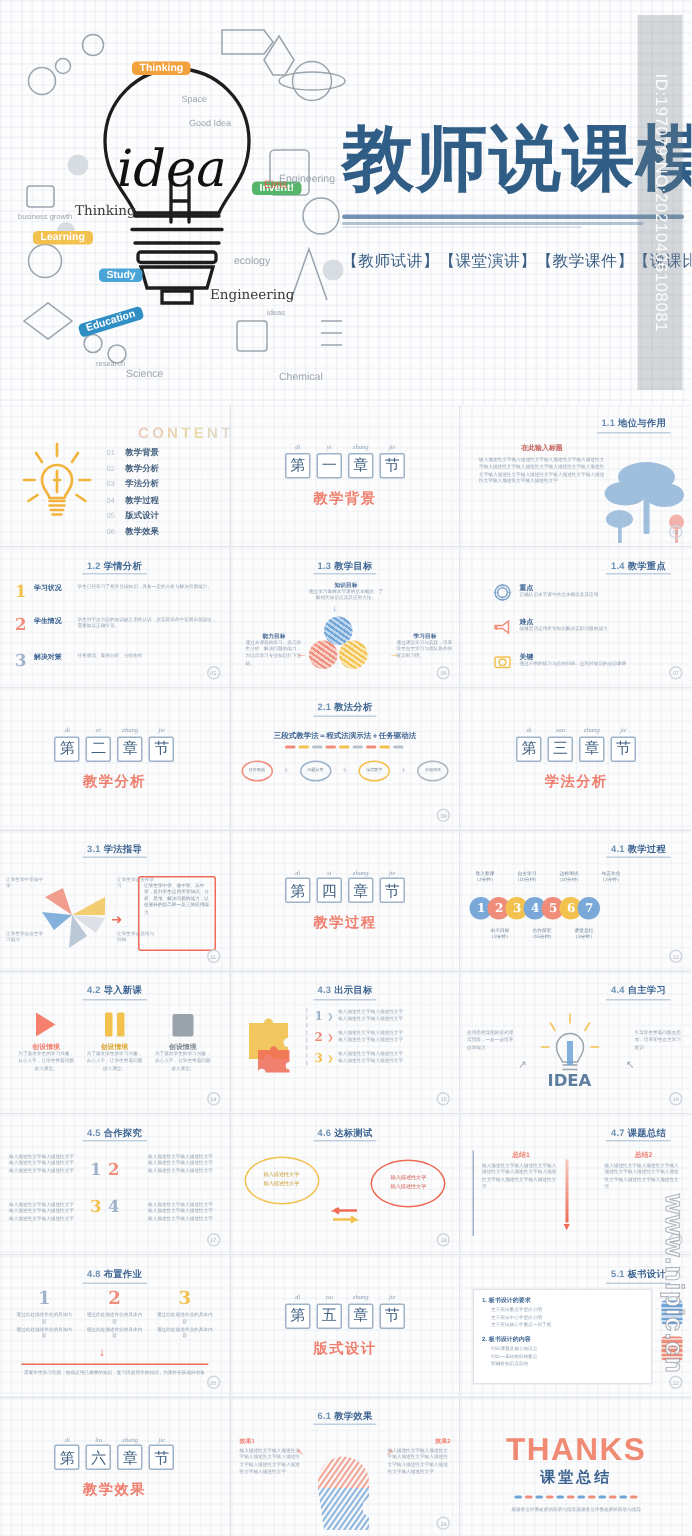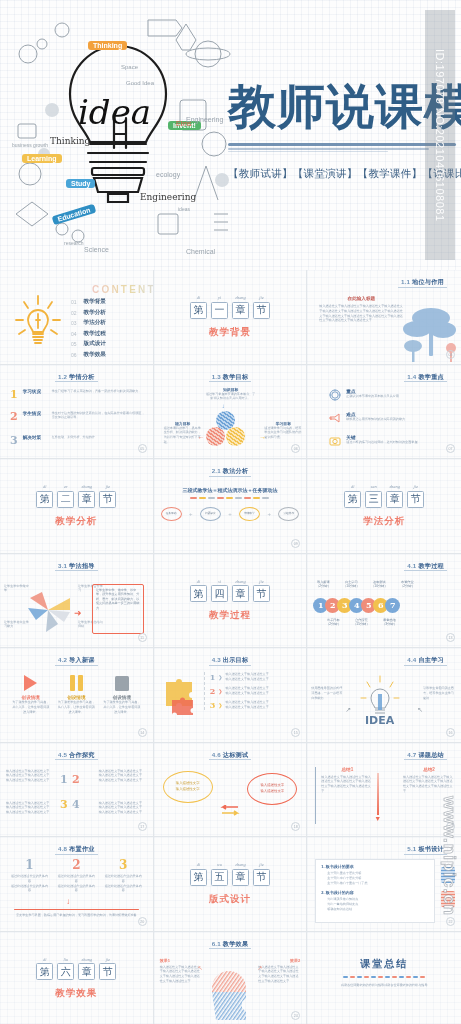--- a/index.html
+++ b/index.html
@@ -872,20 +872,21 @@
         <div class="ftext" style="margin-top:2px">输入描述性文字输入描述性文字输入描述性文字输入描述性文字输入描述性文字输入描述性文字输入描述性文字</div>
       </div>
       <div style="position:absolute;left:44px;top:32px;color:#ef8d7a;font-size:6px">↖</div>
       <div style="position:absolute;right:44px;top:32px;color:#ef8d7a;font-size:6px">↗</div>
       <div class="pagenum">24</div>
     </div>
 
     <div class="slide">
       <div class="grid-bg"></div>
       <div style="position:absolute;left:6px;right:6px;top:24px;text-align:center">
+        <div class="thanks-en">THANKS</div>
         <div class="thanks-cn">课堂总结</div>
         <div class="thanks-dash" style="justify-content:center">
           <i style="background:#6fa3d6"></i>
             <i style="background:#ef8d7a"></i>
             <i style="background:#6fa3d6"></i>
           <i style="background:#ef8d7a"></i>
             <i style="background:#6fa3d6"></i>
             <i style="background:#ef8d7a"></i>
           <i style="background:#6fa3d6"></i>
             <i style="background:#ef8d7a"></i>

